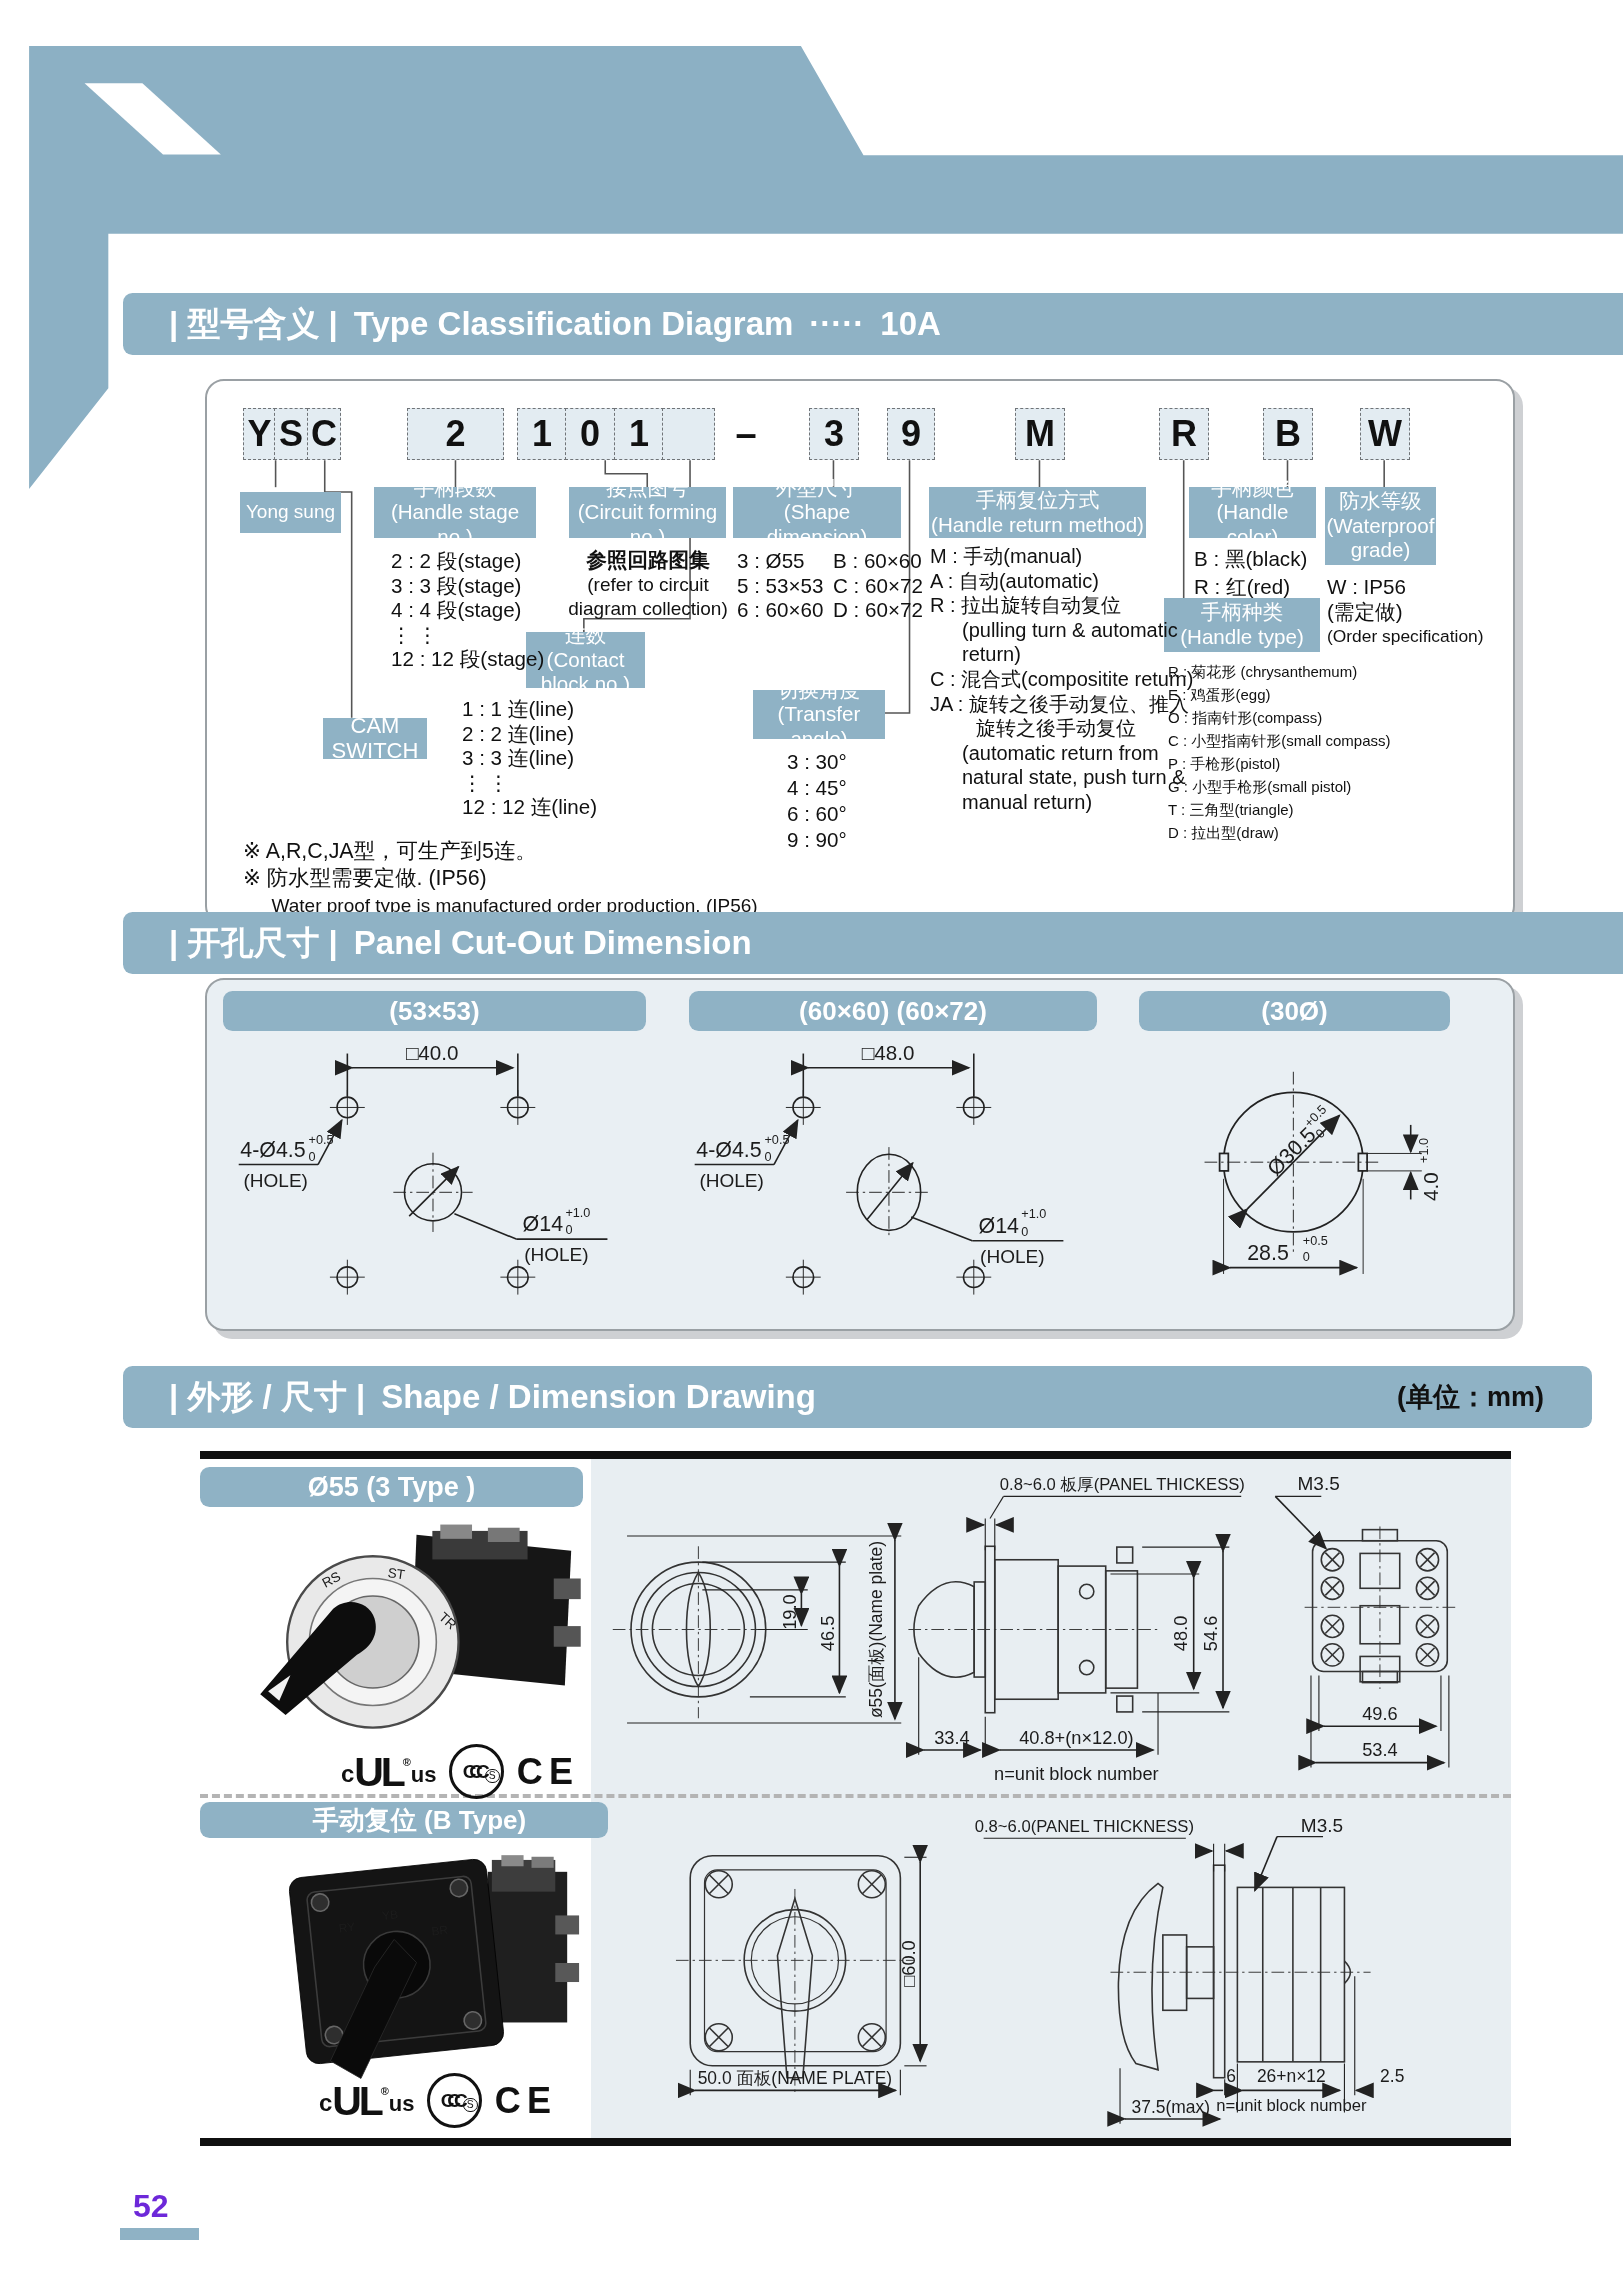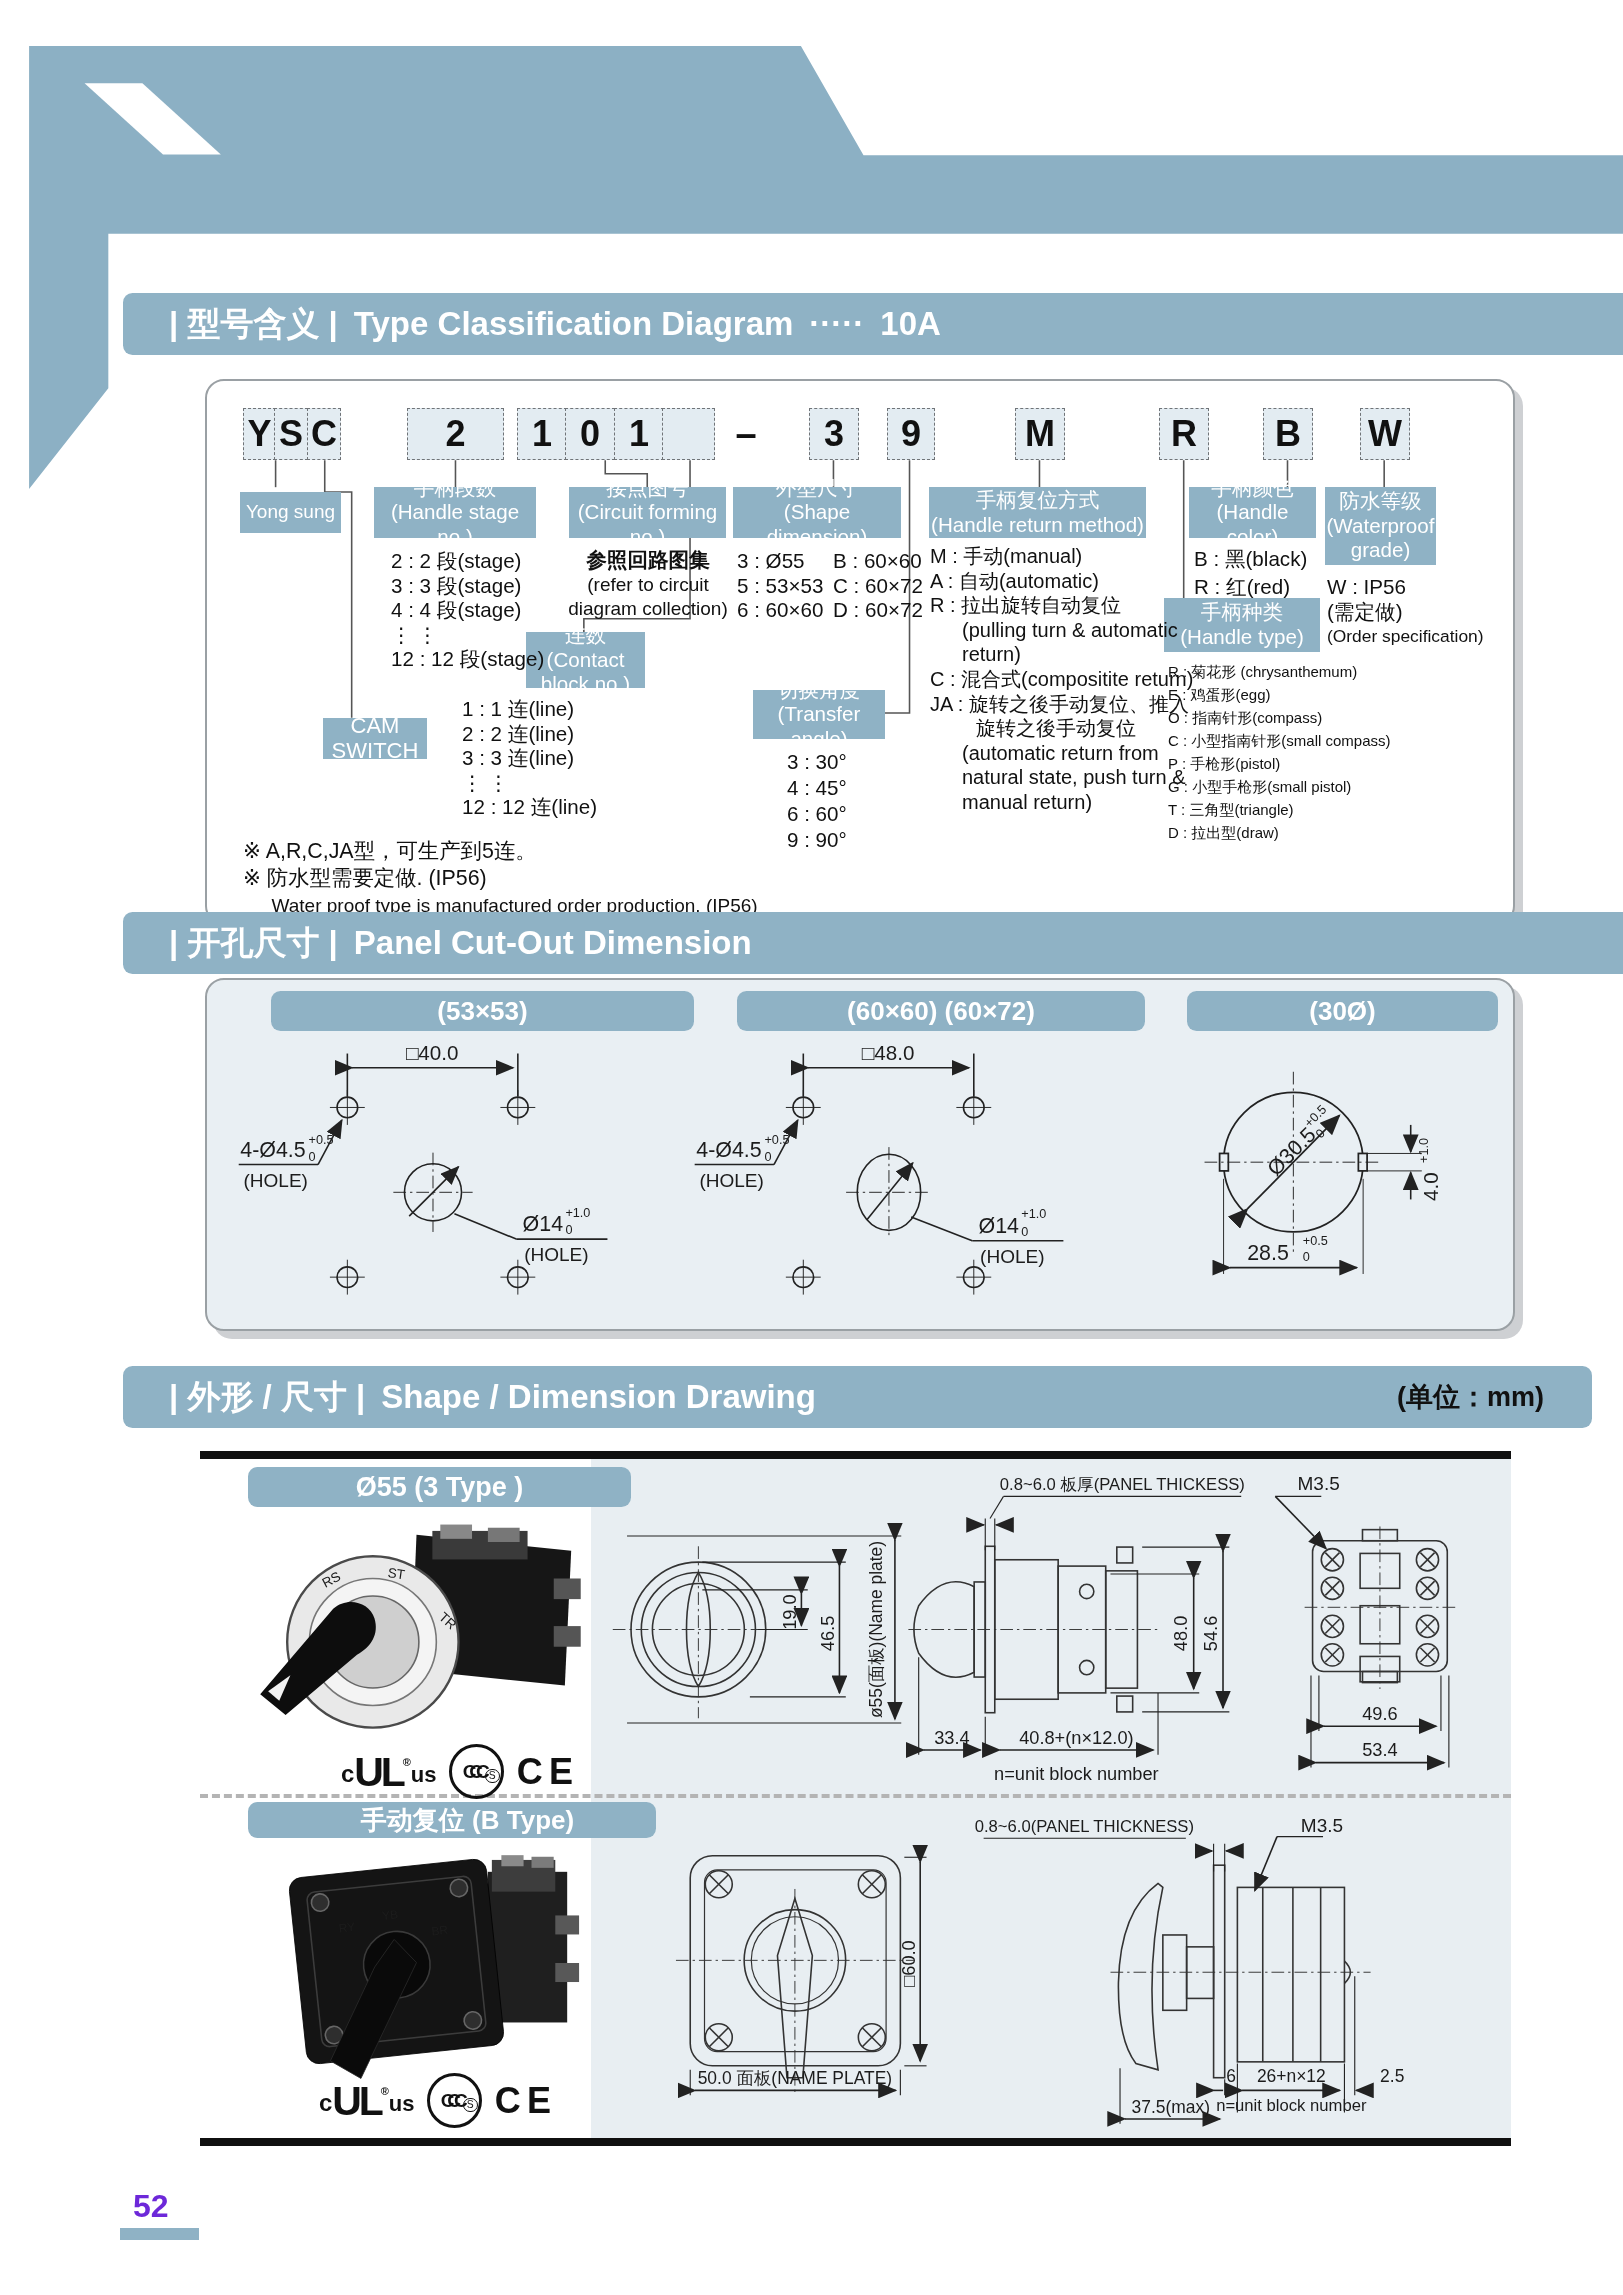--- a/index.html
+++ b/index.html
@@ -1,21 +1,21 @@
 <!DOCTYPE html>
 <html style="font-size:12.7px"><head>
 <meta charset="utf-8">
 <style>
   html,body{margin:0;padding:0;background:#fff;}
   #page{position:relative;width:1624px;height:2295px;background:#fff;overflow:hidden;
         font-family:"Liberation Sans","DejaVu Sans",sans-serif;color:#111;}
   .abs{position:absolute;}
   .bar{position:absolute;background:#8fb2c5;border-radius:9.5px;color:#fff;display:flex;align-items:center;}
   .bar-main{height:62px;font-size:33px;font-weight:bold;padding-left:46px;gap:16px;white-space:nowrap;}
-  .bar-sub{height:40px;font-size:26px;font-weight:bold;justify-content:center;margin-left:48px;}
+  .bar-sub{height:40px;font-size:26px;font-weight:bold;justify-content:center;}
   .panelbox{position:absolute;background:#fff;border:2.4px solid #9aa0a4;border-radius:19px;
             box-shadow:8px 8px 0 rgba(165,170,175,.55);}
   .code-cell{position:absolute;top:27px;height:52px;background:#e3ecf2;border:1.6px dashed #707478;
              display:flex;align-items:center;justify-content:center;font-size:36px;font-weight:bold;color:#111;box-sizing:border-box;}
   .lbl{position:absolute;background:#8fb2c5;color:#fff;text-align:center;display:flex;flex-direction:column;
        justify-content:center;font-size:20.6px;line-height:24.6px;}
   .txt{position:absolute;color:#111;font-size:20.6px;line-height:24.6px;white-space:nowrap;}
   .txt div.ind1{padding-left:32px;}
   .txt div.ind2{padding-left:46px;}
   .bold{font-weight:bold;}

